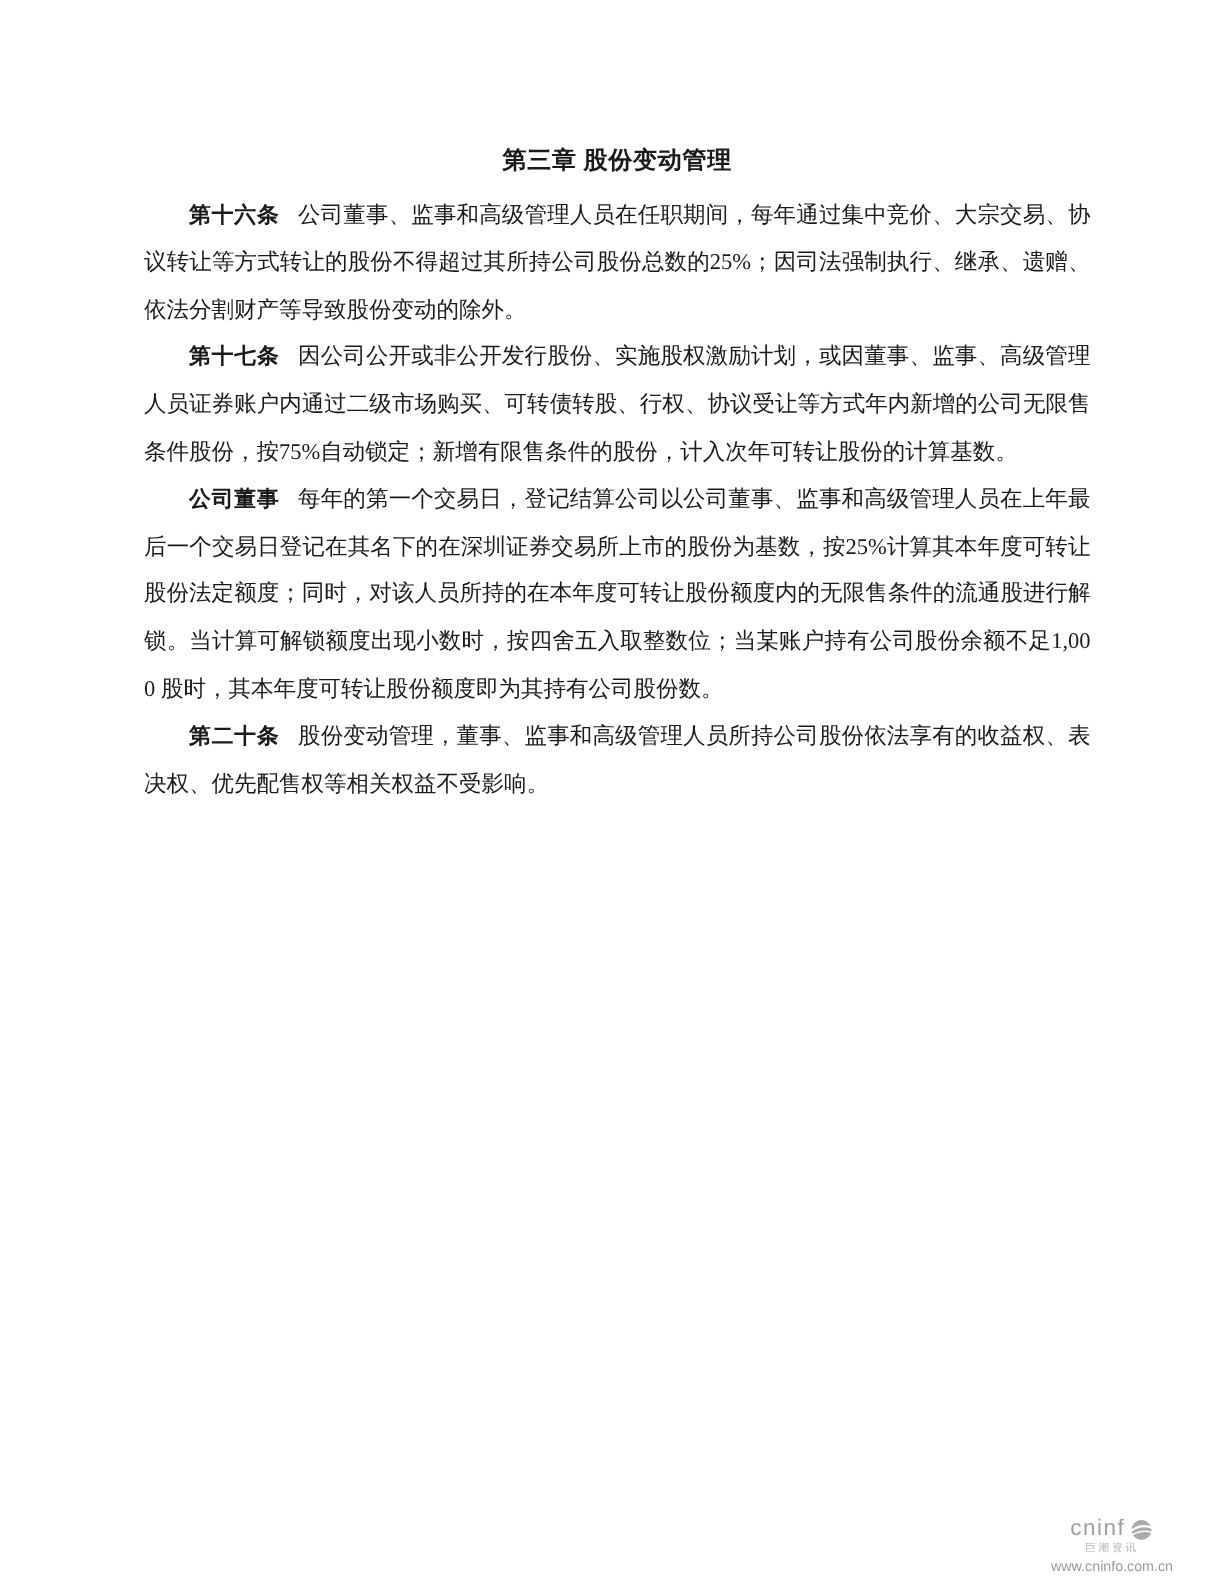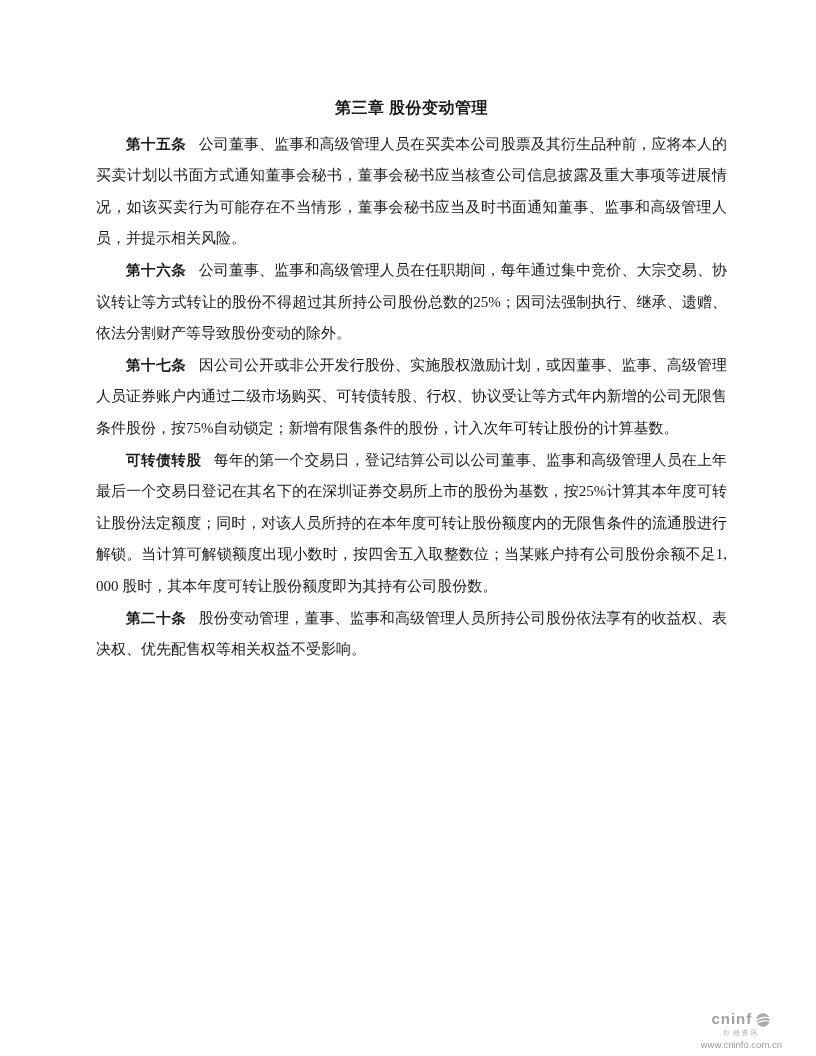--- a/index.html
+++ b/index.html
@@ -63,21 +63,21 @@
     line-height: 1.1;
     user-select: none;
   }
   .wm-row {
     display: flex;
     align-items: center;
     justify-content: center;
     gap: 3px;
   }
   .wm-brand {
-    font-weight: bold;
+    font-weight: normal;
     font-size: 15px;
     letter-spacing: 1px;
     color: #a0a0a0;
   }
   .wm-icon {
     width: 16px;
     height: 16px;
     display: inline-block;
   }
   .wm-cn {
@@ -94,27 +94,26 @@
   }
 </style>
 </head>
 <body>
 
 <div class="page">
 
   <h1 class="title">第三章 股份变动管理</h1>
 
   <div class="body-text" id="paragraphs">
-  <p class="para"><b class="label">第十五条</b><span class="ptext">公司董事、监事和高级管理人员在买卖本公司股票及其衍生品种前，应将本人的买卖计划以书面方式通知董事会秘书，董事会秘书应当核查公司信息披露及重大事项等进展情况，如该买卖行为可能存在不当情形，董事会秘书应当及时书面通知董事、监事和高级管理人员，并提示相关风险。</span></p>
 
   <p class="para"><b class="label">第十六条</b><span class="ptext">公司董事、监事和高级管理人员在任职期间，每年通过集中竞价、大宗交易、协议转让等方式转让的股份不得超过其所持公司股份总数的25%；因司法强制执行、继承、遗赠、依法分割财产等导致股份变动的除外。</span></p>
 
   <p class="para"><b class="label">第十七条</b><span class="ptext">因公司公开或非公开发行股份、实施股权激励计划，或因董事、监事、高级管理人员证券账户内通过二级市场购买、可转债转股、行权、协议受让等方式年内新增的公司无限售条件股份，按75%自动锁定；新增有限售条件的股份，计入次年可转让股份的计算基数。</span></p>
 
-  <p class="para"><b class="label">可转债转股</b><span class="ptext">每年的第一个交易日，登记结算公司以公司董事、监事和高级管理人员在上年最后一个交易日登记在其名下的在深圳证券交易所上市的股份为基数，按25%计算其本年度可转让股份法定额度；同时，对该人员所持的在本年度可转让股份额度内的无限售条件的流通股进行解锁。当计算可解锁额度出现小数时，按四舍五入取整数位；当某账户持有公司股份余额不足1,000 股时，其本年度可转让股份额度即为其持有公司股份数。</span></p>
+  <p class="para"><b class="label">公司董事</b><span class="ptext">每年的第一个交易日，登记结算公司以公司董事、监事和高级管理人员在上年最后一个交易日登记在其名下的在深圳证券交易所上市的股份为基数，按25%计算其本年度可转让股份法定额度；同时，对该人员所持的在本年度可转让股份额度内的无限售条件的流通股进行解锁。当计算可解锁额度出现小数时，按四舍五入取整数位；当某账户持有公司股份余额不足1,000 股时，其本年度可转让股份额度即为其持有公司股份数。</span></p>
 
 
 
 
   <p class="para"><b class="label">第二十条</b><span class="ptext">股份变动管理，董事、监事和高级管理人员所持公司股份依法享有的收益权、表决权、优先配售权等相关权益不受影响。</span></p>
 </div>
 
   <div class="watermark">
     <div class="wm-row">
       <span class="wm-brand">cninf</span>

